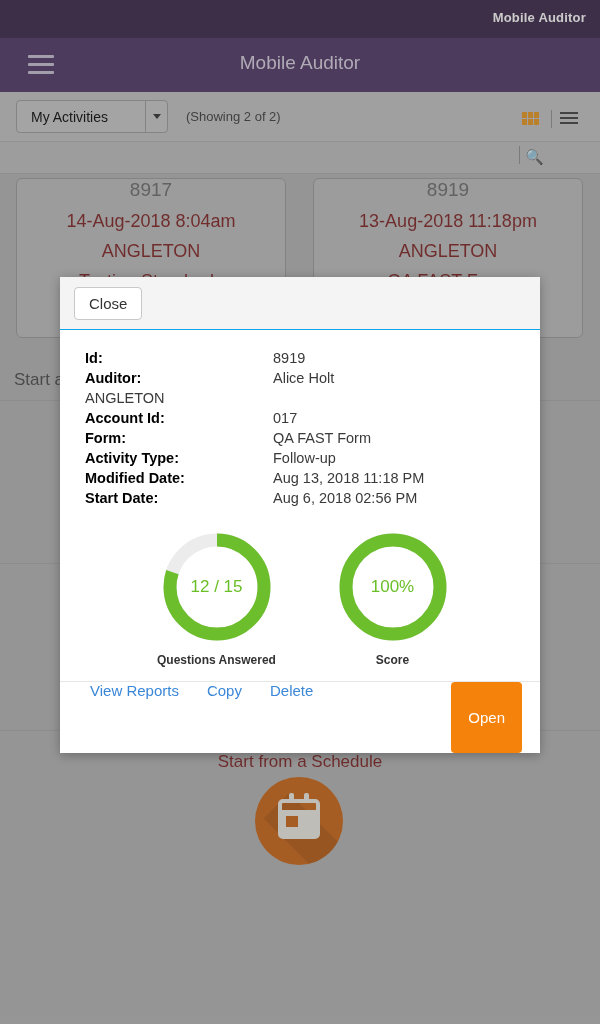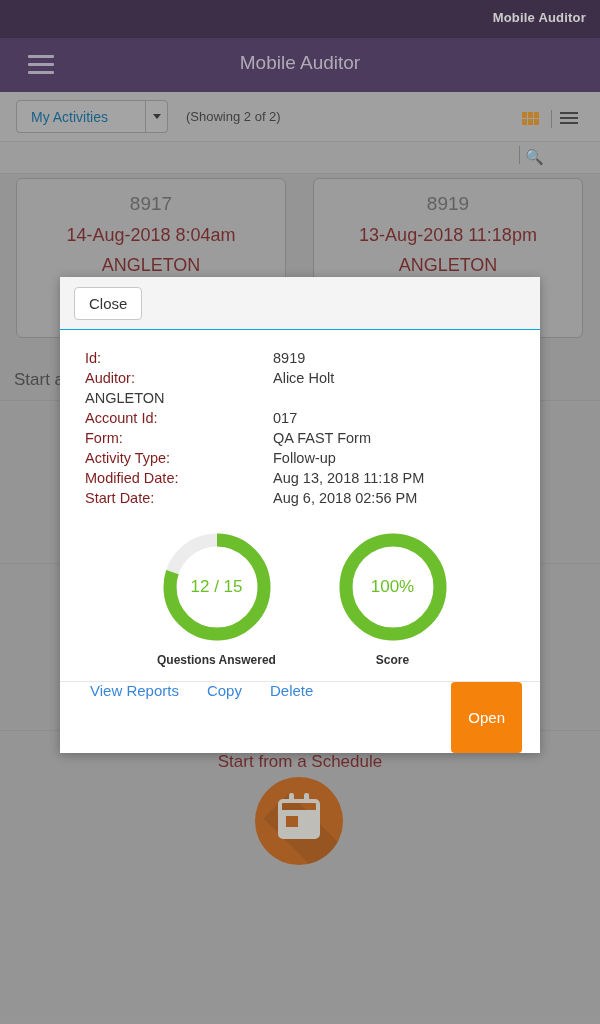--- a/index.html
+++ b/index.html
@@ -41,21 +41,21 @@
 
   .toolbar {
     position: absolute; left: 0; top: 92px; width: 600px; height: 50px;
     background: #c3c3c3; border-bottom: 1px solid #b0b0b0;
   }
   .select-box {
     position: absolute; left: 16px; top: 100px;
     width: 152px; height: 33px;
     background: #c9c9c9;
     border: 1px solid #9b9b9b; border-radius: 4px;
-    font-size: 14px; color: #0369a1;
+    font-size: 14px; color: #000000;
     display: flex; align-items: center; padding-left: 14px;
   }
   .select-arrow {
     position: absolute; right: 0; top: -1px; width: 22px; height: 33px;
     border-left: 1px solid #9b9b9b;
     display: flex; align-items: center; justify-content: center;
   }
   .select-arrow::after {
     content: ""; width: 0; height: 0;
     border-left: 4px solid transparent; border-right: 4px solid transparent;
@@ -84,21 +84,21 @@
   }
   .search-icon {
     position: absolute; right: 56px; top: 148px;
     color: #3b86d8; font-size: 15px;
   }
 
   .cards { position: absolute; left: 0; top: 178px; width: 600px; }
   .card {
     position: absolute; top: 0; width: 270px; height: 160px;
     background: #bdbdbd; border: 1px solid #9a9a9a; border-radius: 6px;
-    text-align: center; padding-top: 14px;
+    text-align: center; 
   }
   .card.c1 { left: 16px; }
   .card.c2 { left: 313px; }
   .card .c-id { font-size: 19px; color: #6a6a6a; margin-bottom: 10px; }
   .card .c-line { font-size: 18px; color: #7f1d1d; margin-bottom: 9px; }
 
   .bg-section-a {
     position: absolute; left: 14px; top: 370px;
     font-size: 17px; color: #4a4a4a;
   }
@@ -151,21 +151,21 @@
   }
   .close-btn {
     background: #ffffff; border: 1px solid #c8c8c8; border-radius: 4px;
     font-size: 15px; color: #333; padding: 7px 14px;
     font-family: "Liberation Sans", sans-serif; cursor: pointer;
   }
   .modal-body { padding: 18px 0 0 0; }
 
   .fields { padding: 0 0 0 25px; }
   .frow { display: flex; font-size: 14.5px; line-height: 20px; margin-bottom: 0; height: 20px; }
-  .flabel { width: 188px; font-weight: normal; color: #7f1d1d; }
+  .flabel { width: 188px; font-weight: bold; color: #000000; }
   .fval { color: #3a3a3a; }
 
   .donuts {
     display: flex; justify-content: center; gap: 34px;
     padding: 22px 0 14px 9px;
   }
   .donut-wrap { width: 142px; text-align: center; }
   .donut { position: relative; width: 114px; height: 114px; margin: 0 auto; }
   .donut svg { display: block; transform: rotate(-90deg); }
   .donut .dval {

